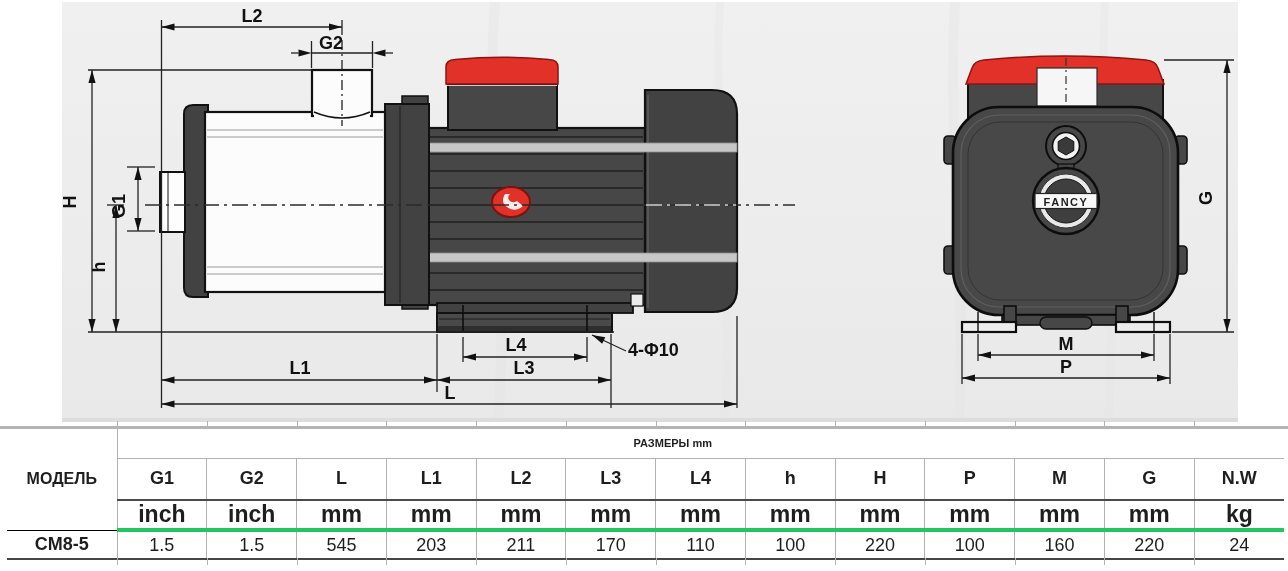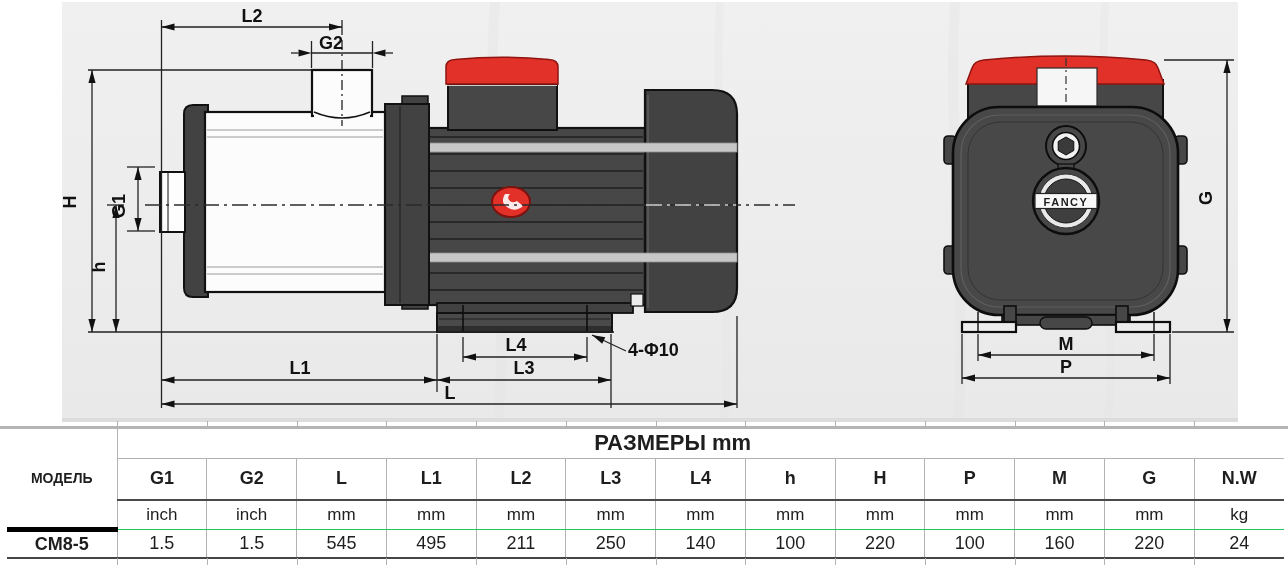--- a/index.html
+++ b/index.html
@@ -13,24 +13,24 @@
   .stubs div:first-child{width:110px;flex:none;}
   .stubs div{flex:1;}
   .stubs div:last-child{border-right:none;}
   .stubs-top{top:421px;height:8px;}
   .stubs-bottom{top:558px;height:7px;}
   table.dims{position:absolute;top:429px;left:7px;border-collapse:collapse;table-layout:fixed;
     width:1277px;color:#1e1e1e;}
   table.dims td{text-align:center;padding:0;border-right:1px solid #b2b2b2;vertical-align:middle;}
   table.dims tr td:last-child{border-right:none;}
   tr.r1{height:29px;} tr.r2{height:42px;} tr.r3{height:29px;} tr.r4{height:29px;}
-  .size-h{border-bottom:1px solid #b2b2b2;font-weight:bold;font-size:22px;padding-right:56px !important;}
-  .model-h{border-bottom:5px solid #000000;font-weight:bold;font-size:14px;}
+  .size-h{border-bottom:1px solid #b2b2b2;font-weight:bold;font-size:11px;padding-right:56px !important;}
+  .model-h{border-bottom:1px solid #000000;font-weight:bold;font-size:16px;}
   tr.r2 td{border-bottom:2px solid #4a4a4a;font-weight:bold;font-size:18px;}
-  tr.r3 td{border-bottom:1px solid #22c55e;font-weight:normal;font-size:17px;}
+  tr.r3 td{border-bottom:4px solid #22c55e;font-weight:bold;font-size:23px;}
   tr.r4 td{border-bottom:2px solid #464646;font-size:18px;}
   .model-v{font-weight:bold;font-size:17px;}
   .bold-v{font-weight:normal;}
 </style>
 </head>
 <body>
 
 <div id="stage">
 <svg width="1288" height="422" viewBox="0 0 1288 422">
   <defs>
@@ -291,24 +291,24 @@
     <td>mm</td>
     <td>mm</td>
     <td>mm</td>
     <td>kg</td>
   </tr>
   <tr class="r4">
     <td class="model-v">CM8-5</td>
     <td>1.5</td>
     <td>1.5</td>
     <td>545</td>
-    <td>495</td>
+    <td>203</td>
     <td>211</td>
-    <td>250</td>
-    <td>140</td>
+    <td>170</td>
+    <td>110</td>
     <td>100</td>
     <td>220</td>
     <td>100</td>
     <td>160</td>
     <td>220</td>
     <td class="bold-v">24</td>
   </tr>
 </tbody>
     </table>
 

